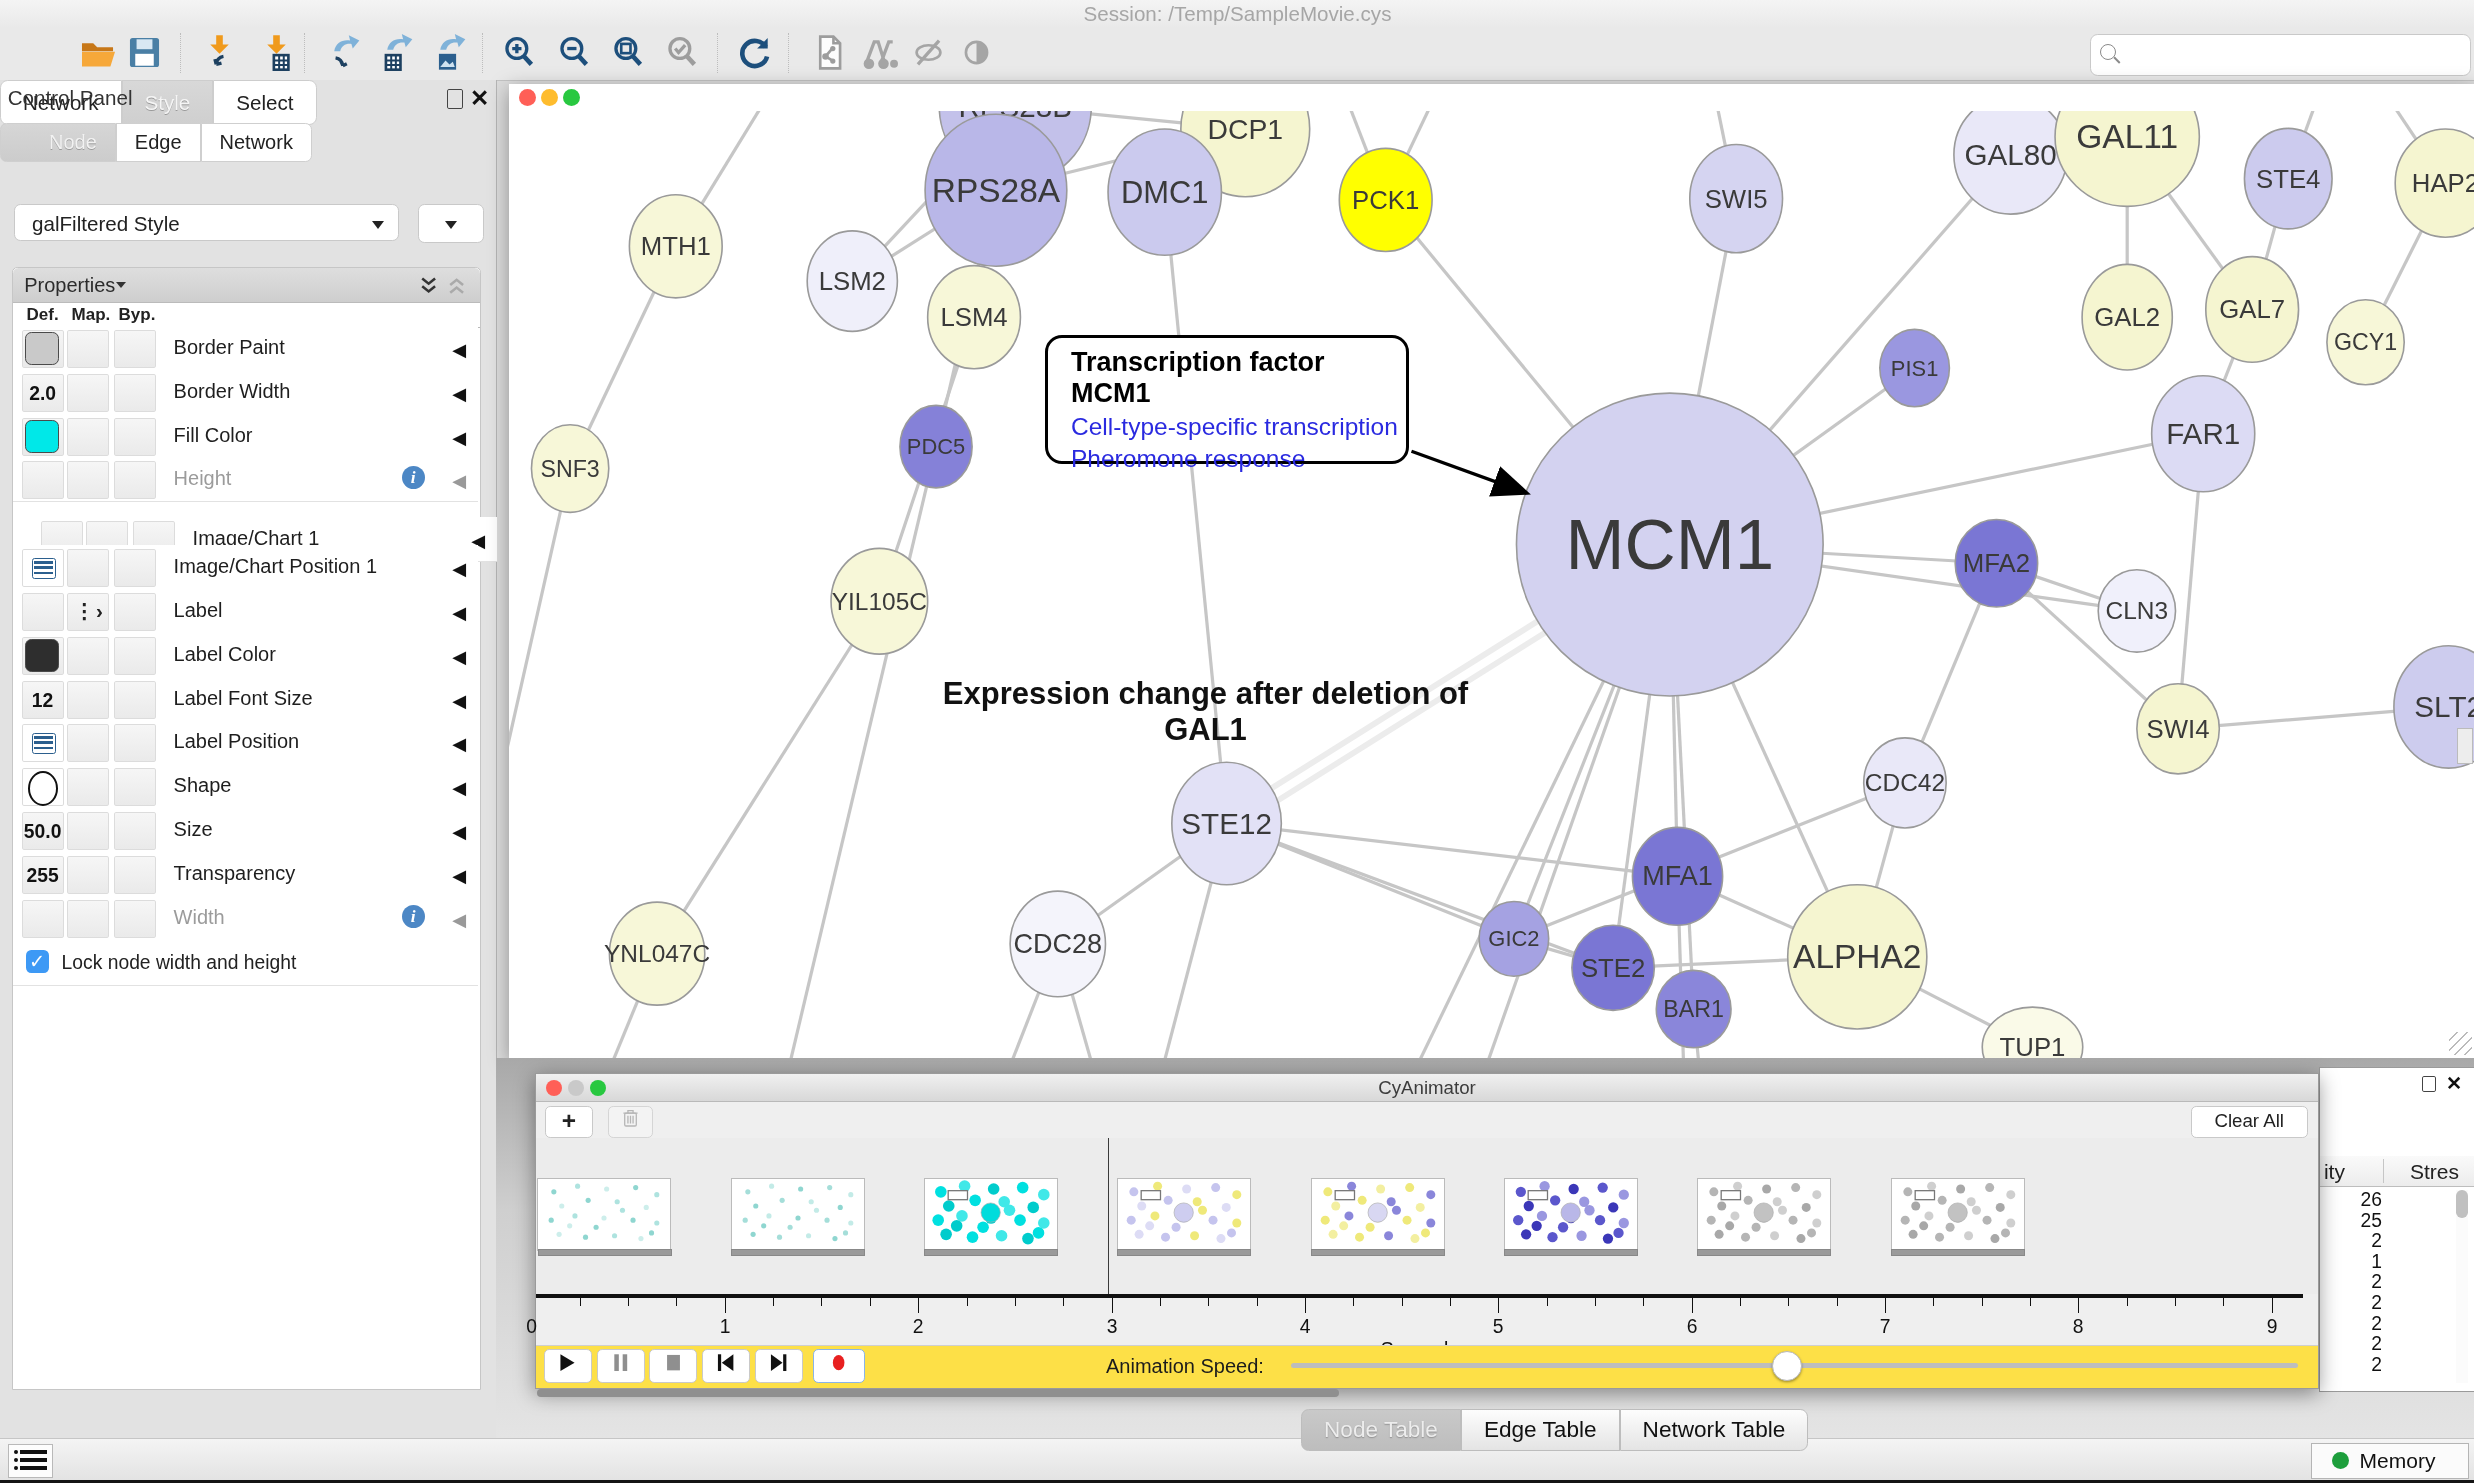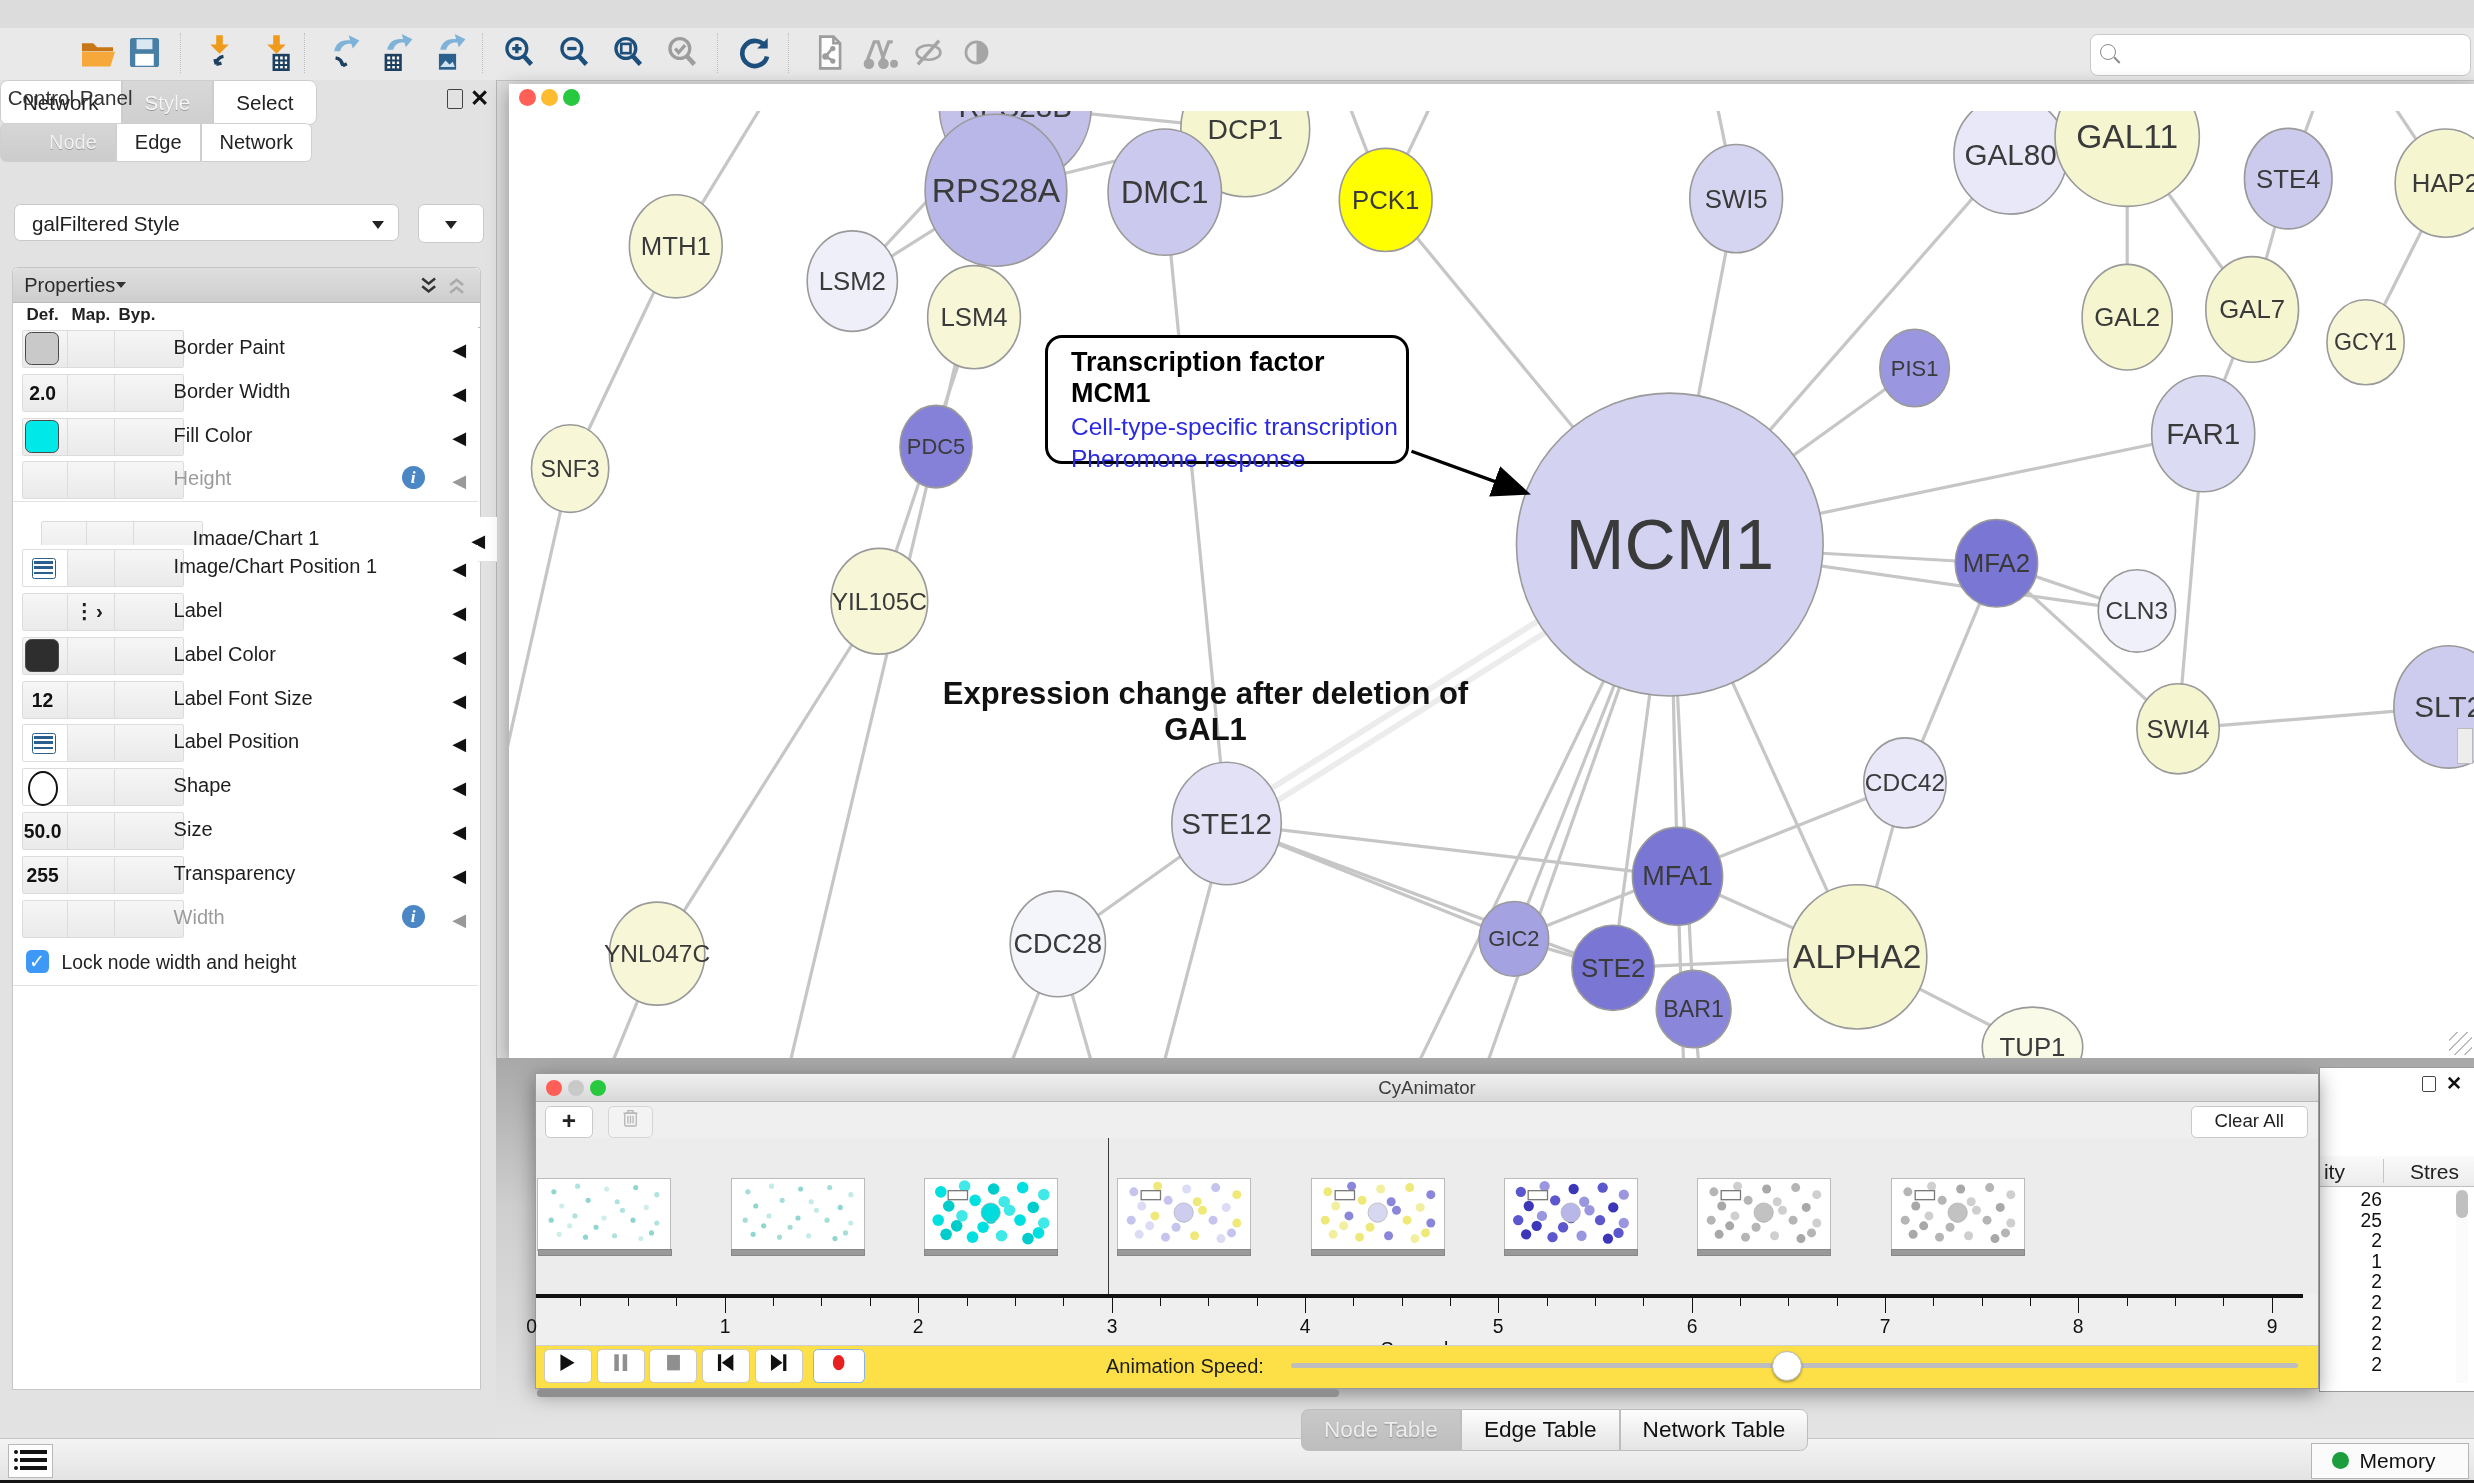--- a/index.html
+++ b/index.html
@@ -40,21 +40,21 @@
   .props{left:11.6px;top:187px;width:467px;height:1121px;background:#fff;border:0.6px solid #c6c6c6;border-radius:5.2px 5.2px 0 0;}
   .props-hd{left:0;top:0;width:467px;height:34px;background:linear-gradient(#dedede,#cecece);
             border-bottom:0.6px solid #bbb;border-radius:5.2px 5.2px 0 0;}
   .props-hd .t{position:absolute;left:11.6px;top:5.8px;font-size:20px;color:#2c2c2c;}
   .props-hd .hcar{position:absolute;left:103px;top:14px;width:0;height:0;border-left:5.2px solid transparent;
             border-right:5.2px solid transparent;border-top:6.4px solid #333;}
   .colhdr{left:0;top:34px;width:467px;height:24.5px;border-bottom:1.3px solid #b9b9b9;font-weight:bold;font-size:17px;}
   .colhdr span{position:absolute;top:2.6px;}
   .prow{position:absolute;left:0;width:465px;height:44px;border-bottom:0.6px solid #e2e2e2;background:#fff;}
   .cell{position:absolute;top:3.9px;width:40px;height:36px;background:linear-gradient(#f6f6f6,#eaeaea);
-        border:0.6px solid #dcdcdc;border-radius:1.9px;padding-left:28px;}
+        border:0.6px solid #dcdcdc;border-radius:1.9px;}
   .cell.c1{left:9px;} .cell.c2{left:54px;} .cell.c3{left:101px;}
   .swatch{position:absolute;left:2.6px;top:1.3px;width:32px;height:31px;border:1.9px solid #4a4a4a;border-radius:6.4px;}
   .defnum{position:absolute;left:0;top:7.7px;width:40px;text-align:center;font-size:19.3px;font-weight:600;color:#111;}
   .plabel{position:absolute;left:161px;top:10.3px;font-size:20px;color:#1e1e1e;}
   .plabel.dis{color:#9b9b9b;}
   .prow .arr{position:absolute;right:11.6px;top:13px;font-size:18px;color:#111;}
   .prow .arr.dis{color:#999;}
   .info{position:absolute;right:53px;top:9px;width:23px;height:23px;border-radius:50%;background:#4c87c5;color:#fff;
         font-size:17.4px;font-weight:bold;text-align:center;line-height:23px;font-family:"Liberation Serif",serif;font-style:italic;}
   .posicon{position:absolute;left:9px;top:7.7px;width:22px;height:19.3px;border:1.9px solid #2b5f8e;border-radius:2.6px;background:#fff;}
@@ -137,20 +137,23 @@
   .mem-btn{position:absolute;right:6.4px;top:3.9px;width:156px;height:34px;background:#fbfbfb;border:1.3px solid #b5b5b5;}
   .mem-dot{position:absolute;left:20.6px;top:7.7px;width:17px;height:17px;border-radius:50%;background:#1d9e3c;}
   .mem-lbl{position:absolute;left:48px;top:5.2px;font-size:21px;color:#111;}
   .bottom-edge{left:0;top:1480px;width:2475px;height:3.9px;background:#141414;}
   svg text{font-family:"Liberation Sans",sans-serif;}
 </style>
 </head>
 <body>
 <div id="app">
 
+<div class="abs titlebar">
+  <div class="session-title">Session: /Temp/SampleMovie.cys</div>
+</div>
 <div class="abs tl" style="left:10.3px;top:32px;background:#c9c9c9;"></div>
 <div class="abs tl" style="left:34px;top:32px;background:#c9c9c9;"></div>
 <div class="abs tl" style="left:57px;top:32px;background:#c9c9c9;"></div>
 
 <div class="abs toolbar">
   <svg class="tbi" style="left:80px" viewBox="0 0 56 56">
     <path d="M3 14h17l6 6h24v6H3z" fill="#c77718"></path>
         <path d="M3 27h50l-7 22H3z" fill="#f6a83a"></path>
       </svg>
   <svg class="tbi" style="left:126px" viewBox="0 0 56 56">

